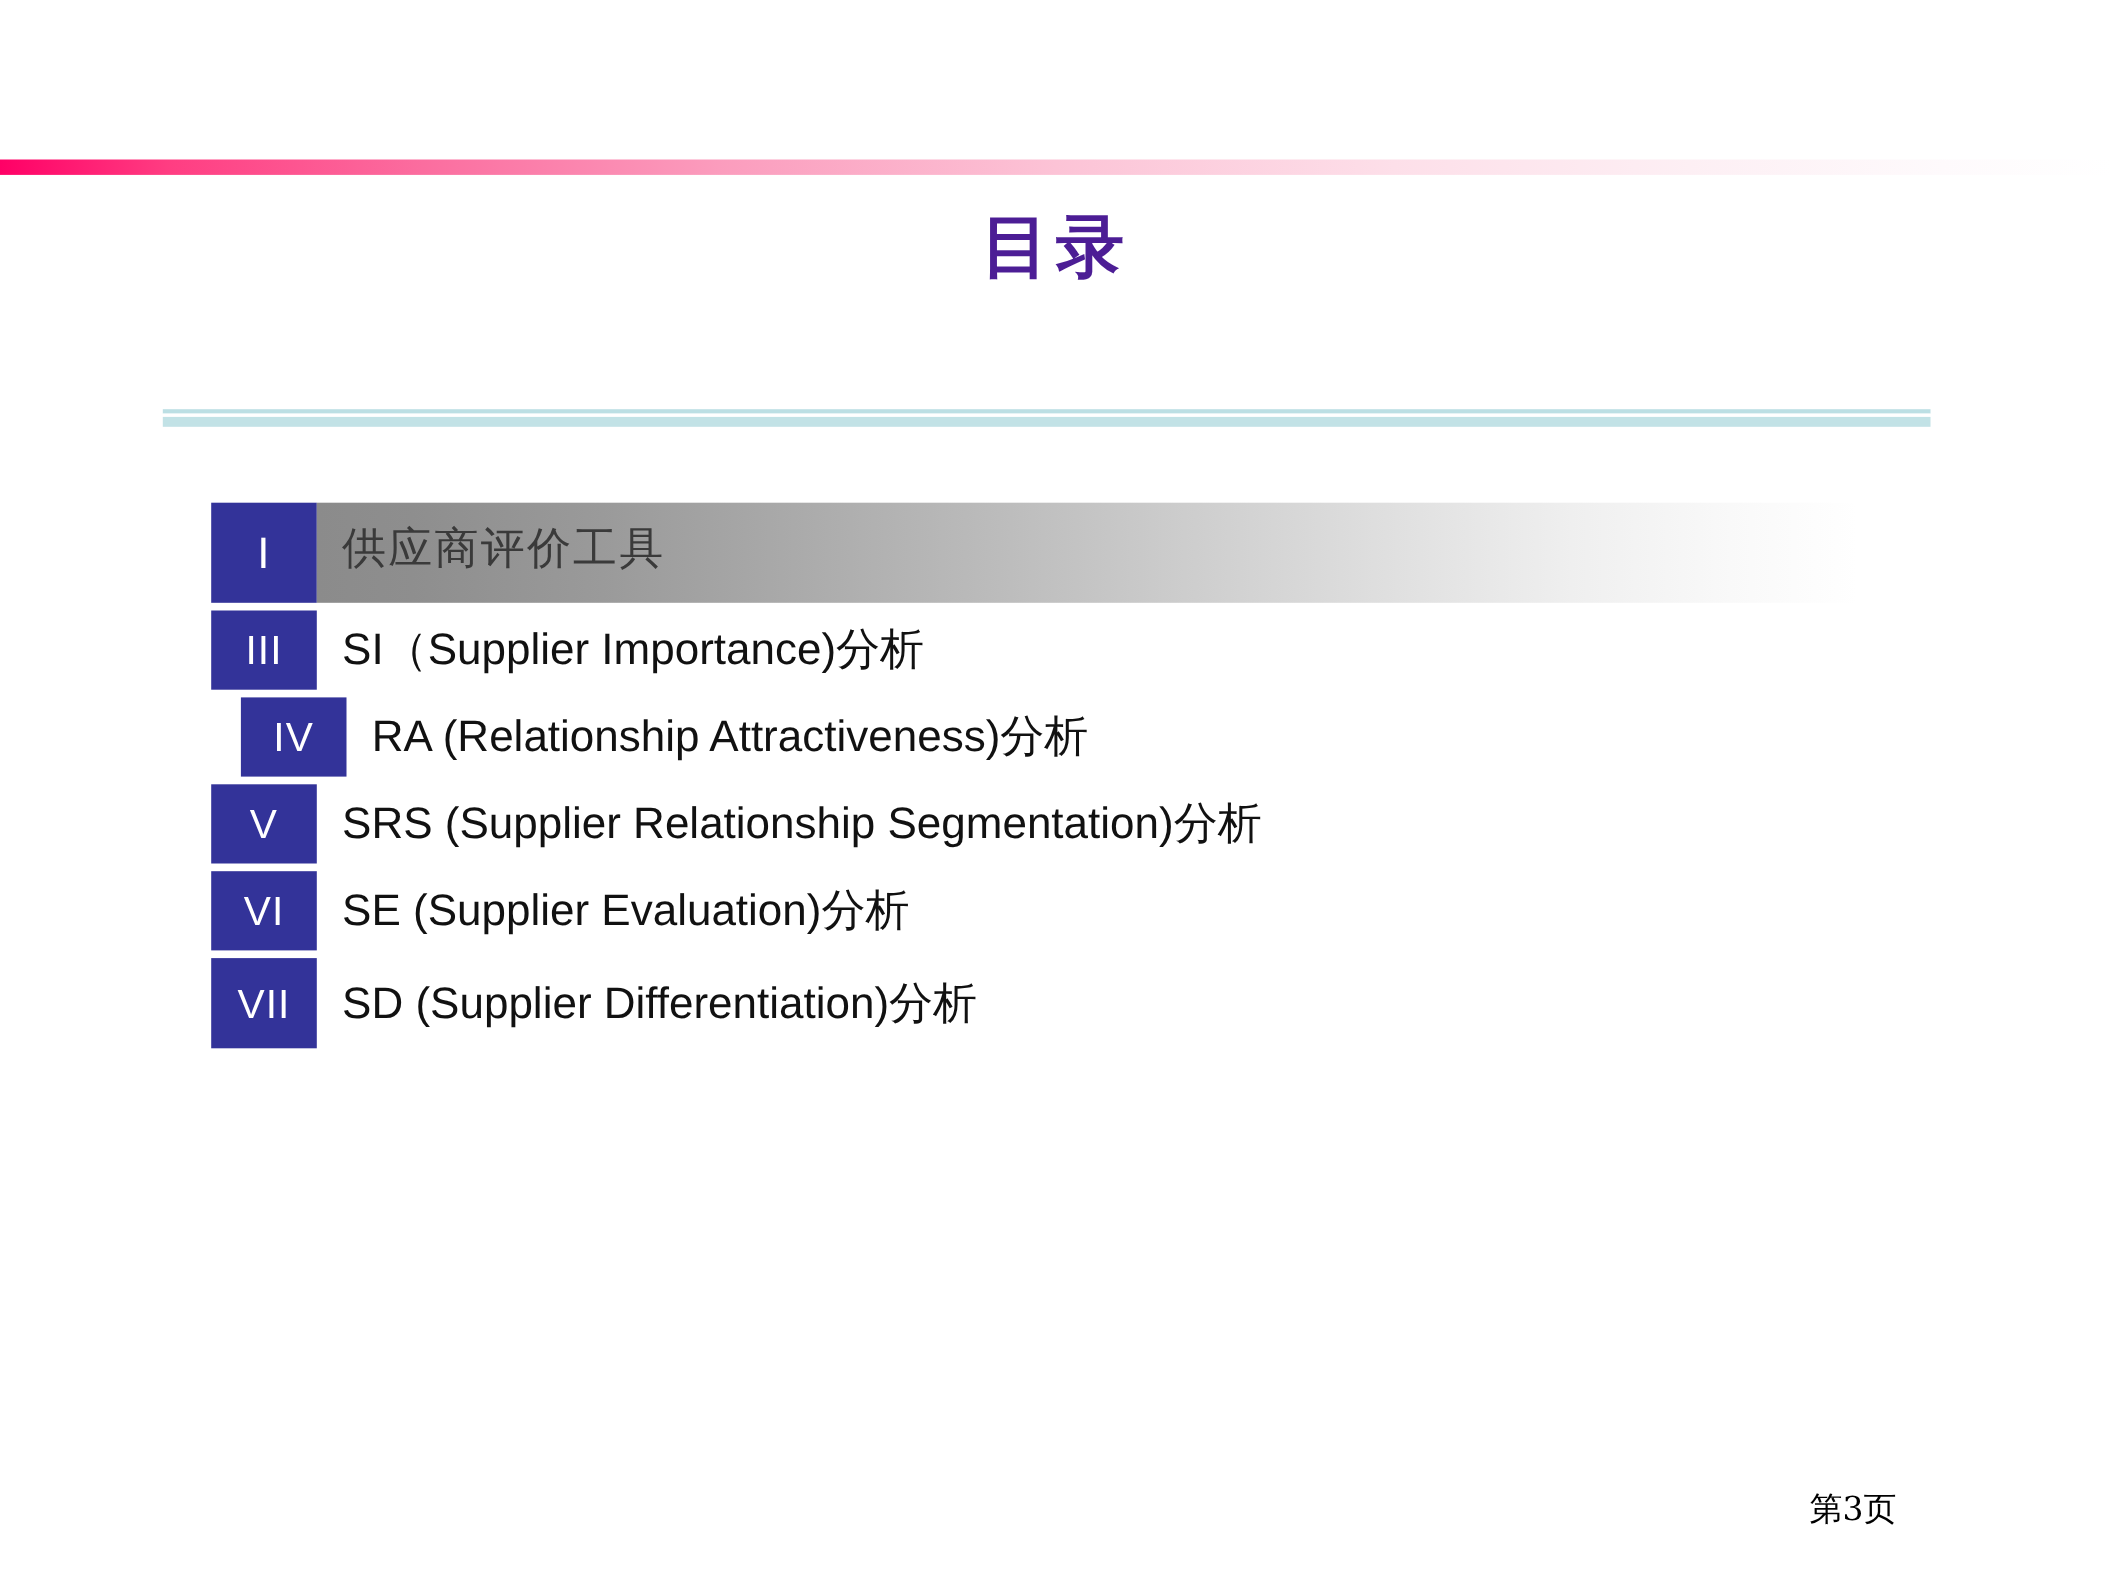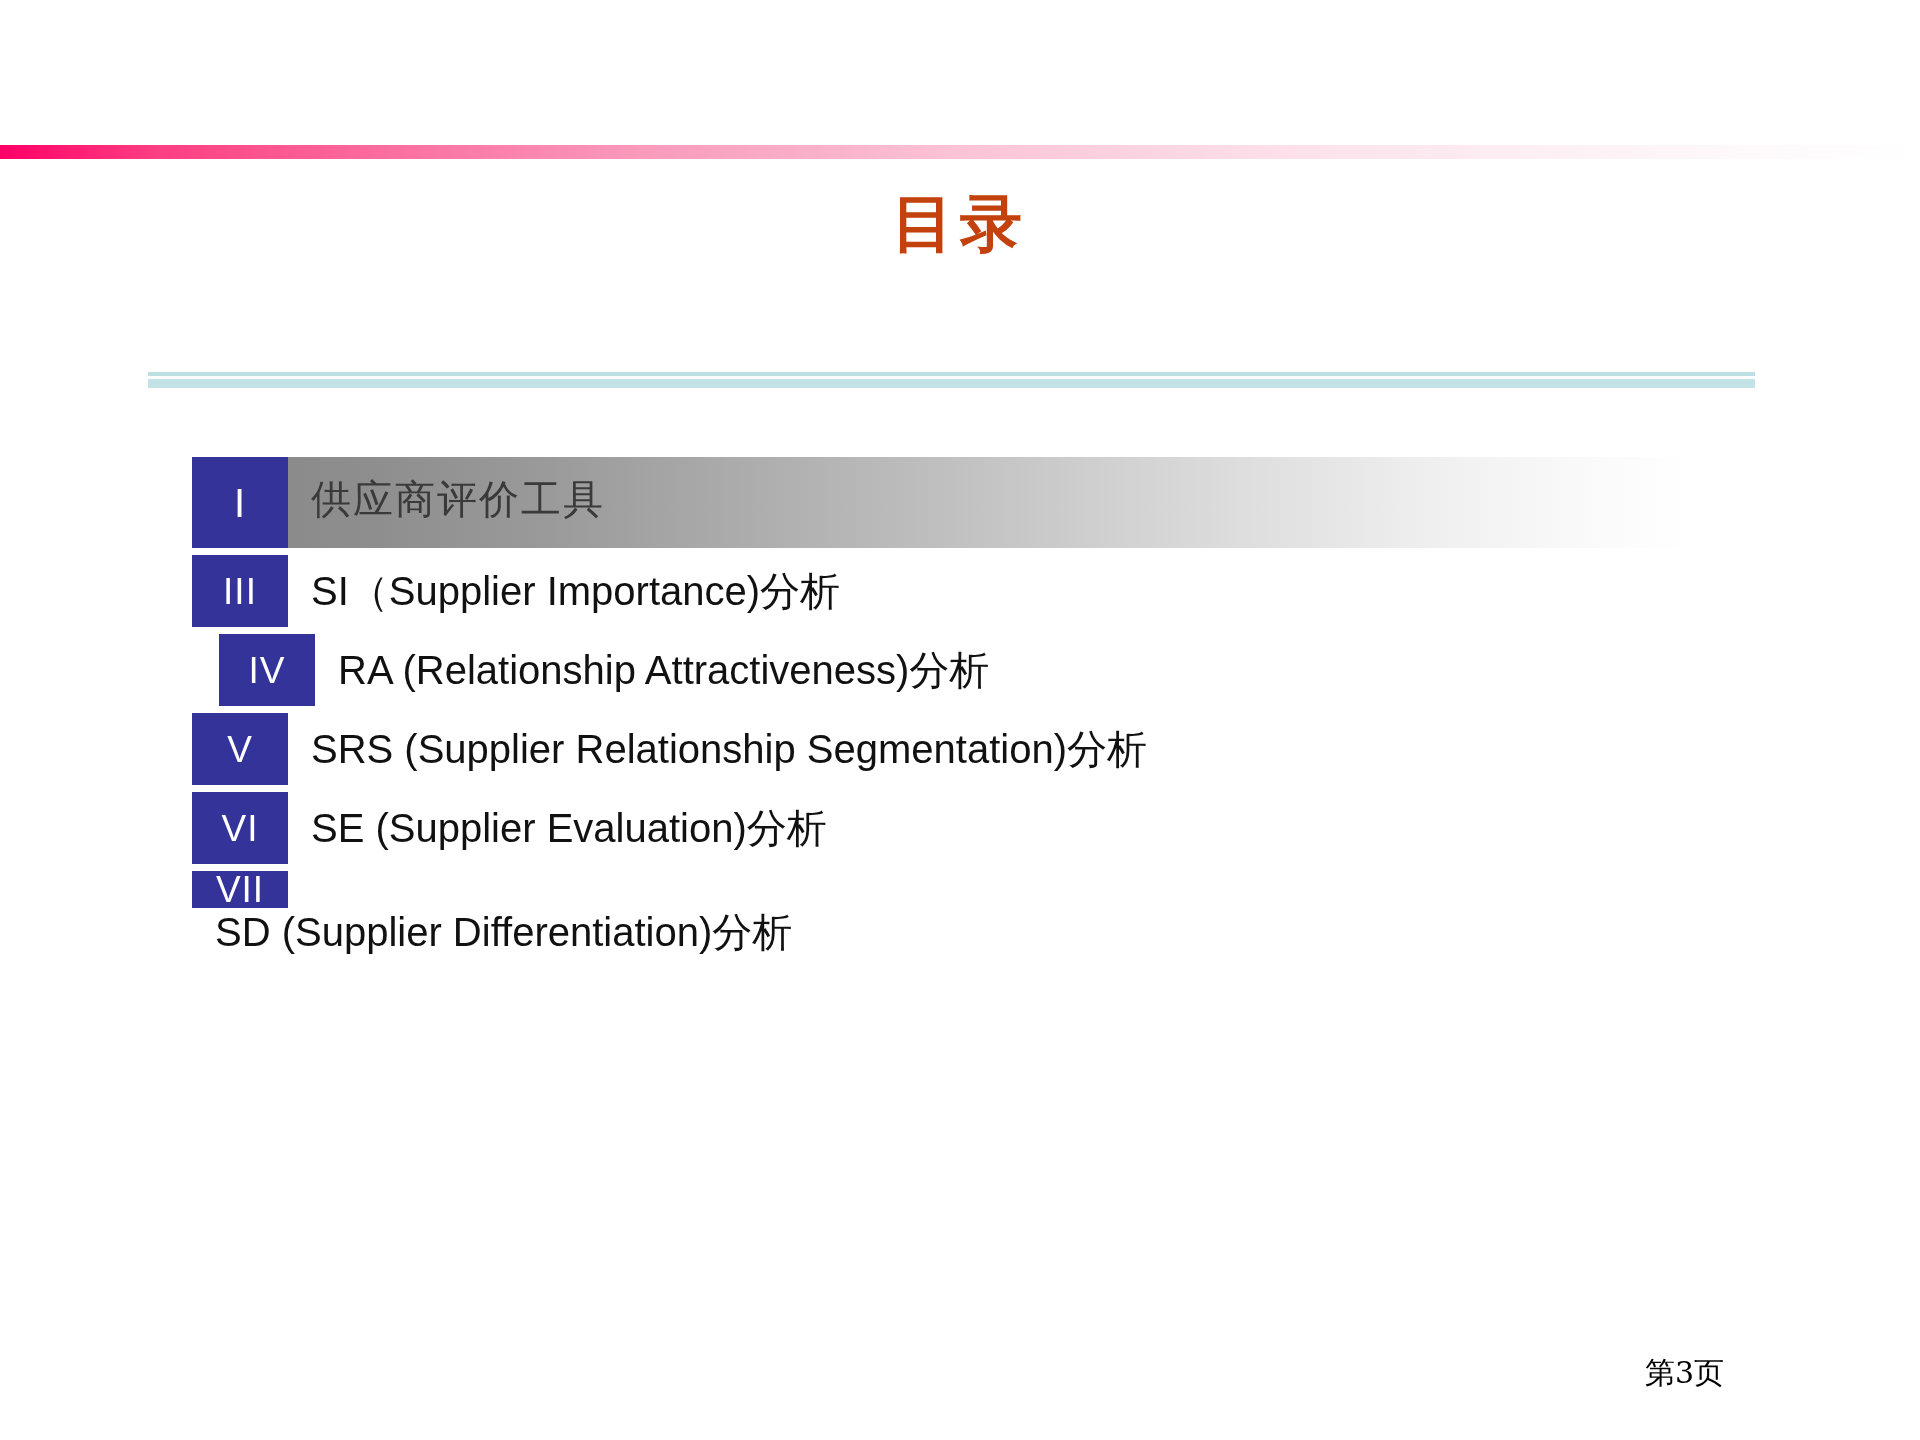--- a/index.html
+++ b/index.html
@@ -44,21 +44,21 @@
   .title {
     position: absolute;
     left: 0;
     top: 186px;
     width: 1920px;
     text-align: center;
     font-family: "DejaVu Serif", "Liberation Serif", serif;
     font-size: 62px;
     line-height: 76px;
     font-weight: 700;
-    color: #c2410c;
+    color: #4c1d95;
     letter-spacing: 6px;
   }
 
   
   .divider {
     position: absolute;
     left: 148px;
     top: 372px;
     width: 1607px;
   }
@@ -144,21 +144,21 @@
     color: #3a3a3a;
   }
 
   
   .r1 { height: 91px; }
   .r2 { height: 72px; }
   .r3 { height: 72px; justify-content: space-between; }
   .r4 { height: 72px; margin-left: 27px; }
   .r5 { height: 72px; }
   .r6 { height: 72px; }
-  .r7 { height: 82px; flex-direction: column; }
+  .r7 { height: 82px; }
 
   .r1 .num-box { font-size: 40px; }
 
   
   .page-number {
     position: absolute;
     right: 196px;
     top: 1354px;
     font-family: "DejaVu Serif", "Liberation Serif", serif;
     font-size: 30px;

